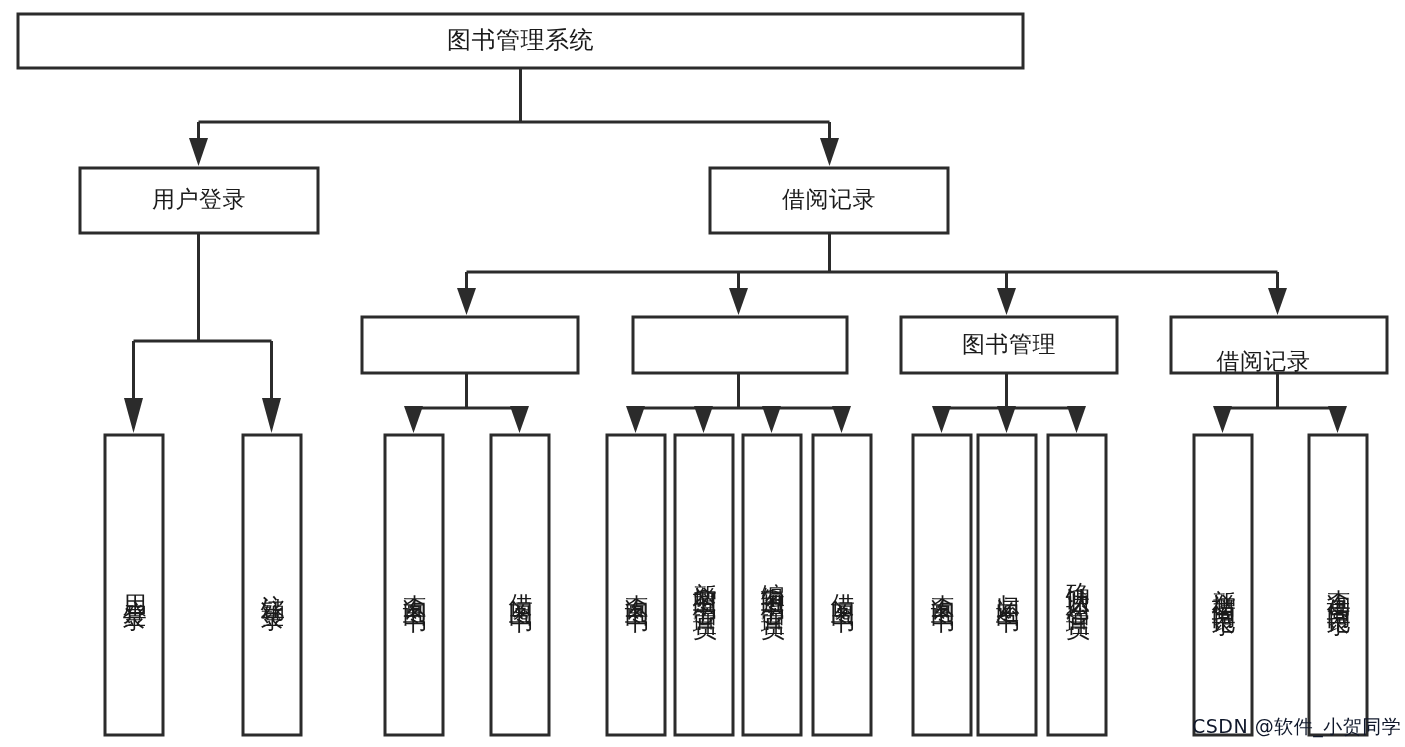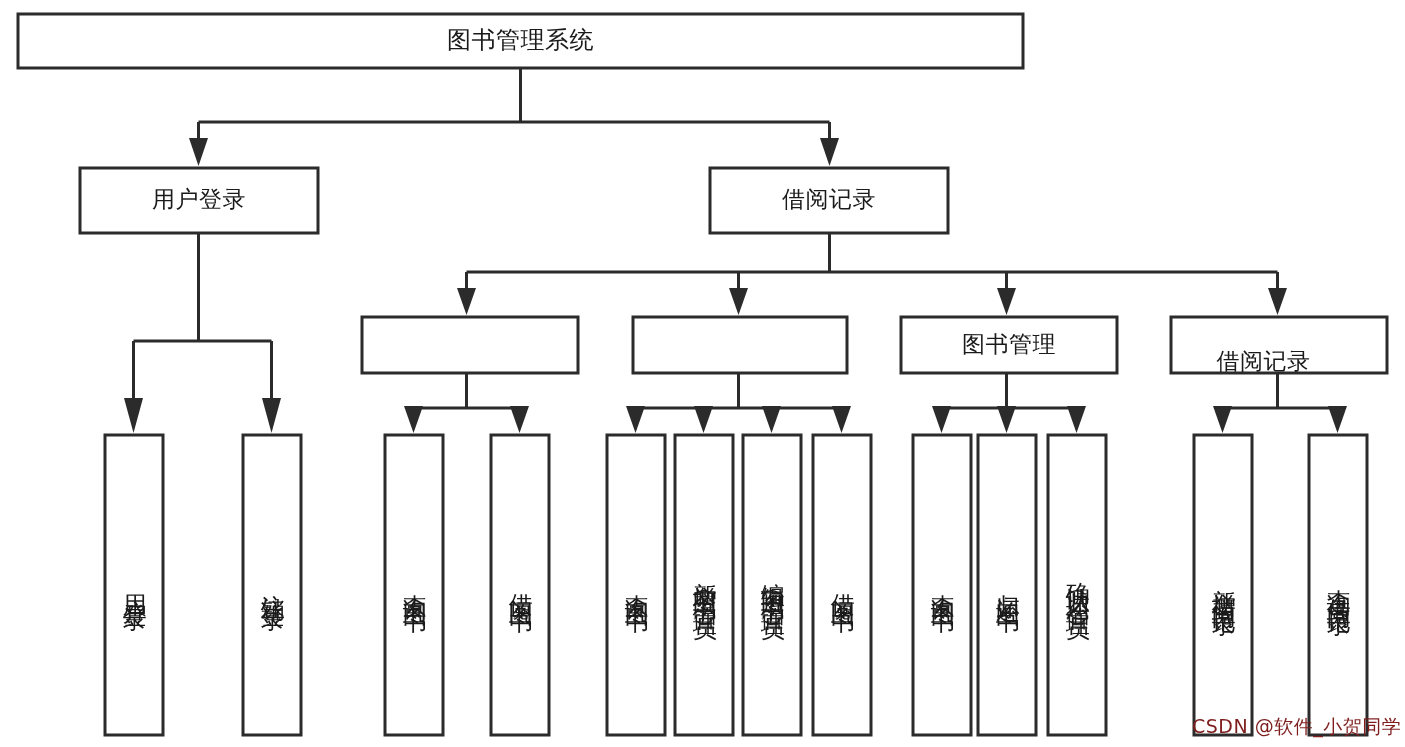--- a/index.html
+++ b/index.html
@@ -62,21 +62,21 @@
   .node-label.vertical {
     writing-mode: vertical-rl;
     text-orientation: upright;
     font-size: 24px;
     letter-spacing: 5px;
     align-items: center;
     justify-content: center;
   }
   .watermark {
     position: absolute;
-    color: #7f1d1d;
+    color: #0f172a;
     font-size: 19px;
     font-family: "DejaVu Sans", "Liberation Sans", sans-serif;
     white-space: nowrap;
     letter-spacing: 0.5px;
   }
 </style>
 </head>
 <body>
 
 <div id="diagram-root">

